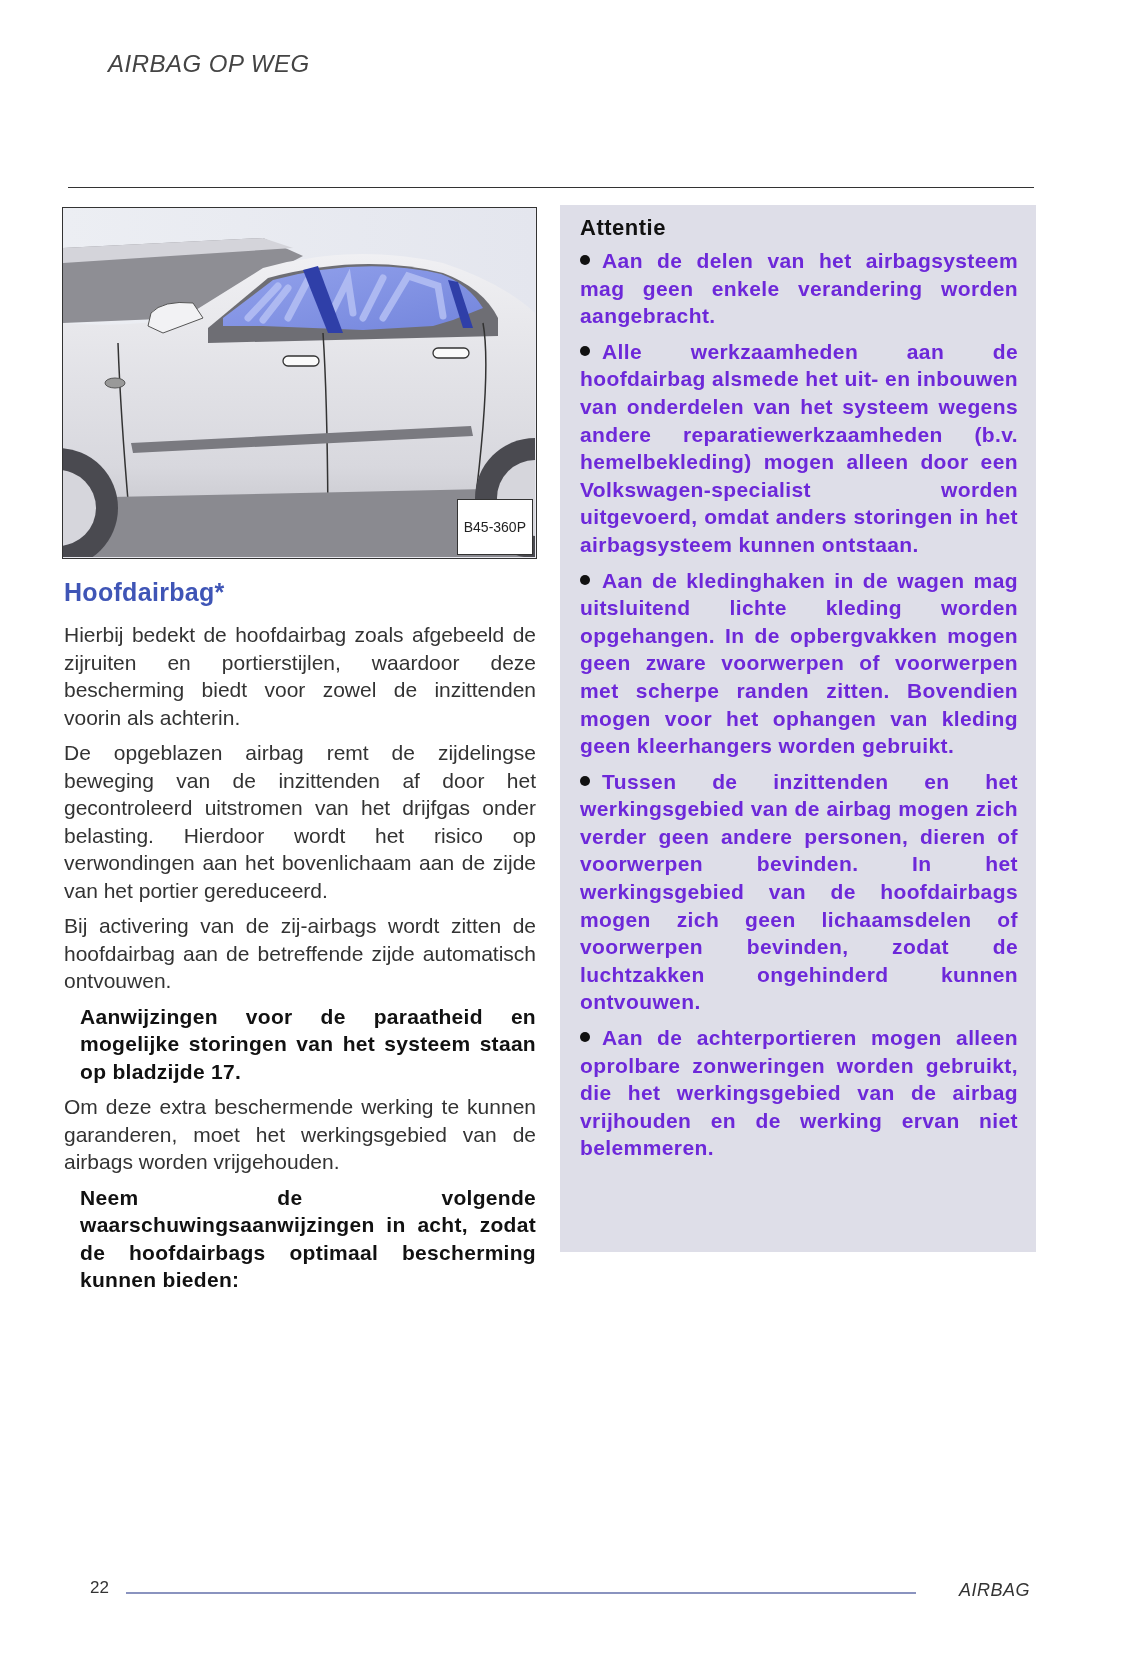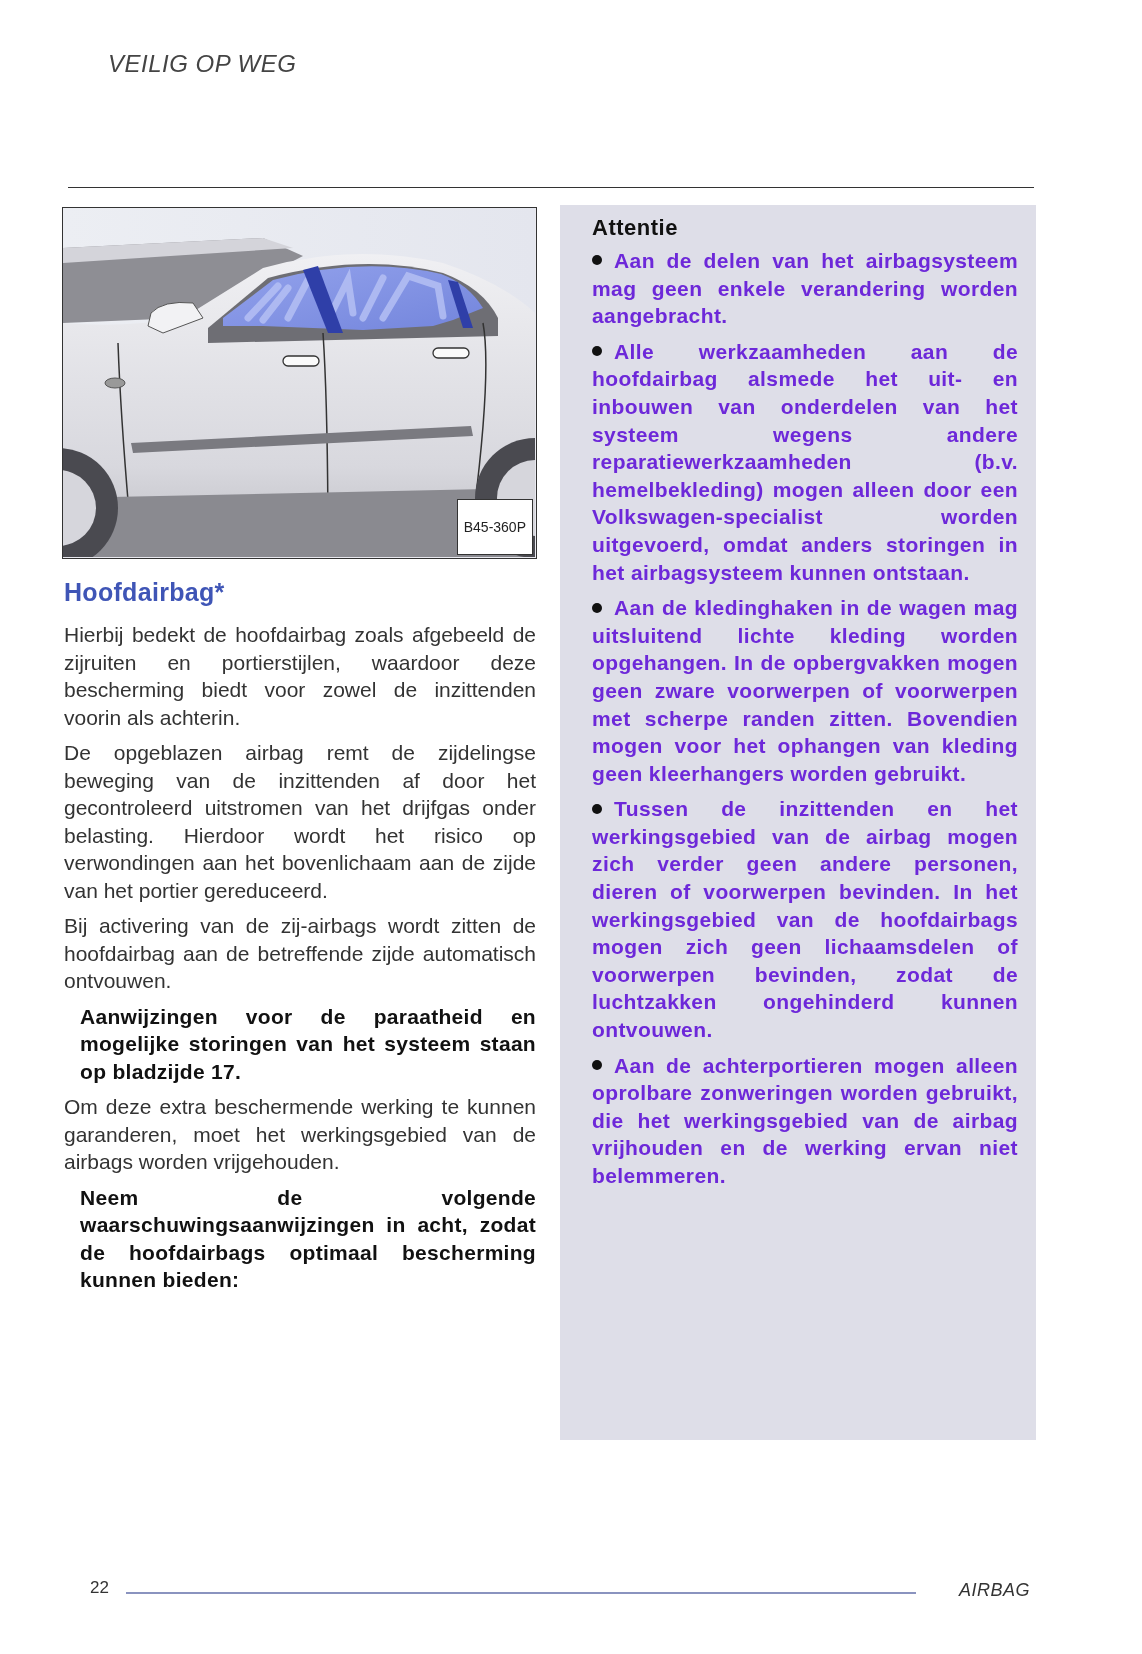--- a/index.html
+++ b/index.html
@@ -10,34 +10,34 @@
 
   .figure { position: absolute; left: 62px; top: 207px; width: 475px; height: 352px; border: 1.5px solid #333; box-sizing: border-box; background: #e9e9ef; overflow: hidden; }
   .figure svg { display: block; }
   .fig-label { position: absolute; right: 3px; bottom: 3px; background: #fff; border: 1px solid #333; font-size: 14px; padding: 19px 6px; color: #222; }
 
   .left-col { position: absolute; left: 64px; top: 578px; width: 472px; }
   .section-title { font-size: 25px; font-weight: bold; color: #3f55b6; margin: 0 0 14px 0; letter-spacing: 0.3px; }
   .para { font-size: 21px; line-height: 27.5px; color: #333; margin: 0 0 8px 0; text-align: justify; font-weight: normal; }
   .para-bold { font-size: 21px; line-height: 27.5px; color: #111; font-weight: bold; margin: 0 0 8px 16px; text-align: justify; letter-spacing: 0.3px; }
 
-  .attention-box { position: absolute; left: 560px; top: 205px; width: 476px; height: 1235px; background: #dedee8; box-sizing: border-box; padding: 10px 18px 10px 32px; }
+  .attention-box { position: absolute; left: 560px; top: 205px; width: 476px; height: 1047px; background: #dedee8; box-sizing: border-box; padding: 10px 18px 10px 20px; }
   .attention-title { font-size: 22px; font-weight: bold; color: #111; margin: 0 0 6px 0; letter-spacing: 0.5px; }
   .attention-item { font-size: 21px; line-height: 27.6px; font-weight: bold; color: #6d28d9; text-align: justify; margin: 0 0 8px 0; letter-spacing: 0.4px; }
   .bullet { display: inline-block; width: 10px; height: 10px; border-radius: 50%; background: #111; margin-right: 12px; vertical-align: middle; position: relative; top: -2px; }
 
   .footer { position: absolute; left: 90px; top: 1578px; width: 940px; height: 30px; }
   .page-number { position: absolute; left: 0; top: 0; font-size: 17px; color: #333; }
   .footer-rule { position: absolute; left: 36px; top: 14px; width: 790px; height: 2px; background: #8a93bf; }
   .footer-section { position: absolute; right: 0; top: 2px; font-size: 18px; font-style: italic; color: #333; letter-spacing: 0.5px; }
 </style>
 </head>
 <body>
 
-<div class="running-head">VEILIG OP WEG</div>
+<div class="running-head">AIRBAG OP WEG</div>
 <div class="top-rule"></div>
 
 <div class="figure">
   <svg width="472" height="349" viewBox="0 0 472 349">
     <defs>
       <linearGradient id="bodyGrad" x1="0" y1="0" x2="0" y2="1">
         <stop offset="0" stop-color="#f0f0f3"></stop>
         <stop offset="0.7" stop-color="#d8d8de"></stop>
         <stop offset="1" stop-color="#bcbcc2"></stop>
       </linearGradient>

